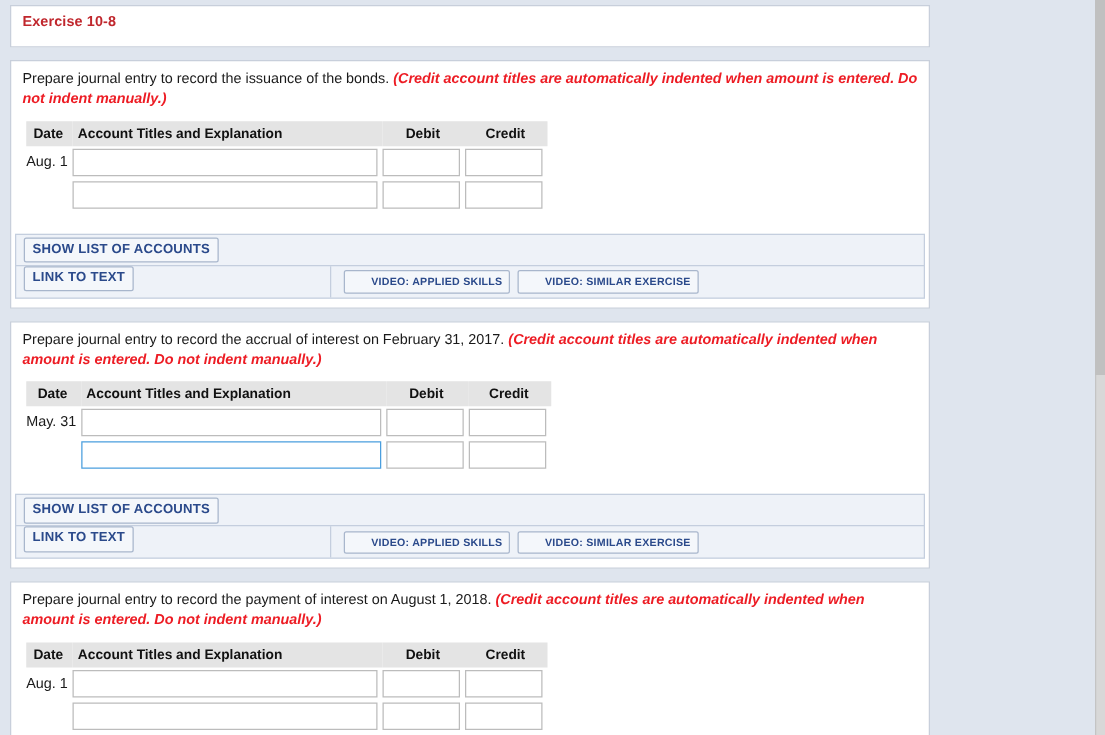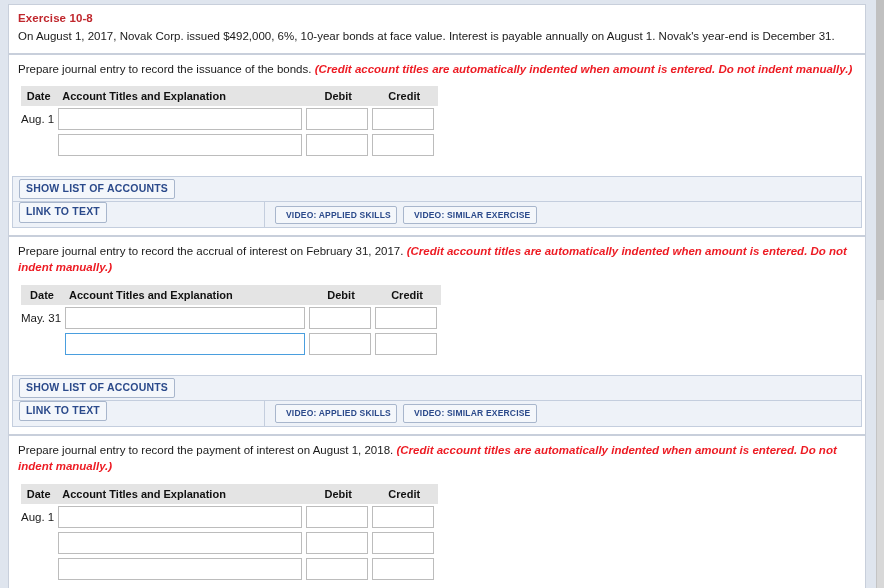--- a/index.html
+++ b/index.html
@@ -26,22 +26,22 @@
   .scroll-thumb {
     position: absolute; top: 0; right: 0;
     width: 8px; height: 300px;
     background: #c0c0c0;
   }
 
   
   .panel {
     background: #ffffff;
     border: 1px solid #c8cfdb;
-    margin-bottom: 0;
-    width: 858px;
+    margin-bottom: 10px;
+    width: 736px;
   }
   .panel-pad { padding: 7px 9px 8px 9px; }
 
   .ex-title {
     color: #c0272d;
     font-weight: bold;
     font-size: 11.5px;
     margin: 0 0 5px 0;
     letter-spacing: .1px;
   }
@@ -150,40 +150,39 @@
     font-size: 10.5px;
     letter-spacing: .2px;
     padding: 2px 6px 3px 6px;
     border-radius: 2px;
     cursor: pointer;
     white-space: nowrap;
     line-height: 1.25;
   }
   .btn.small {
     font-size: 8.5px;
-    padding: 3px 5px 3px 10px;
+    padding: 3px 5px 3px 21px;
     letter-spacing: .2px;
   }
   .spacer-top { height: 4px; }
 </style>
 </head>
 <body>
 
 <div class="page">
 
   <div class="scroll-gutter">
     <div class="scroll-thumb"></div>
   </div>
 
   <div class="spacer-top"></div>
 
   <div class="panel">
     <div class="panel-pad">
       <div class="ex-title">Exercise 10-8</div>
-      <div class="ex-body">On August 1, 2017, Novak Corp. issued $492,000, 6%, 10-year bonds at face value. Interest is payable annually on August 1. Novak's year-end is December 31.</div>
     </div>
   </div>
 
   <div class="panel">
     <div class="panel-pad">
       <p class="instr">
         <span>Prepare journal entry to record the issuance of the bonds.</span>
         <span class="warn">(Credit account titles are automatically indented when amount is entered. Do not indent manually.)</span>
       </p>
 

